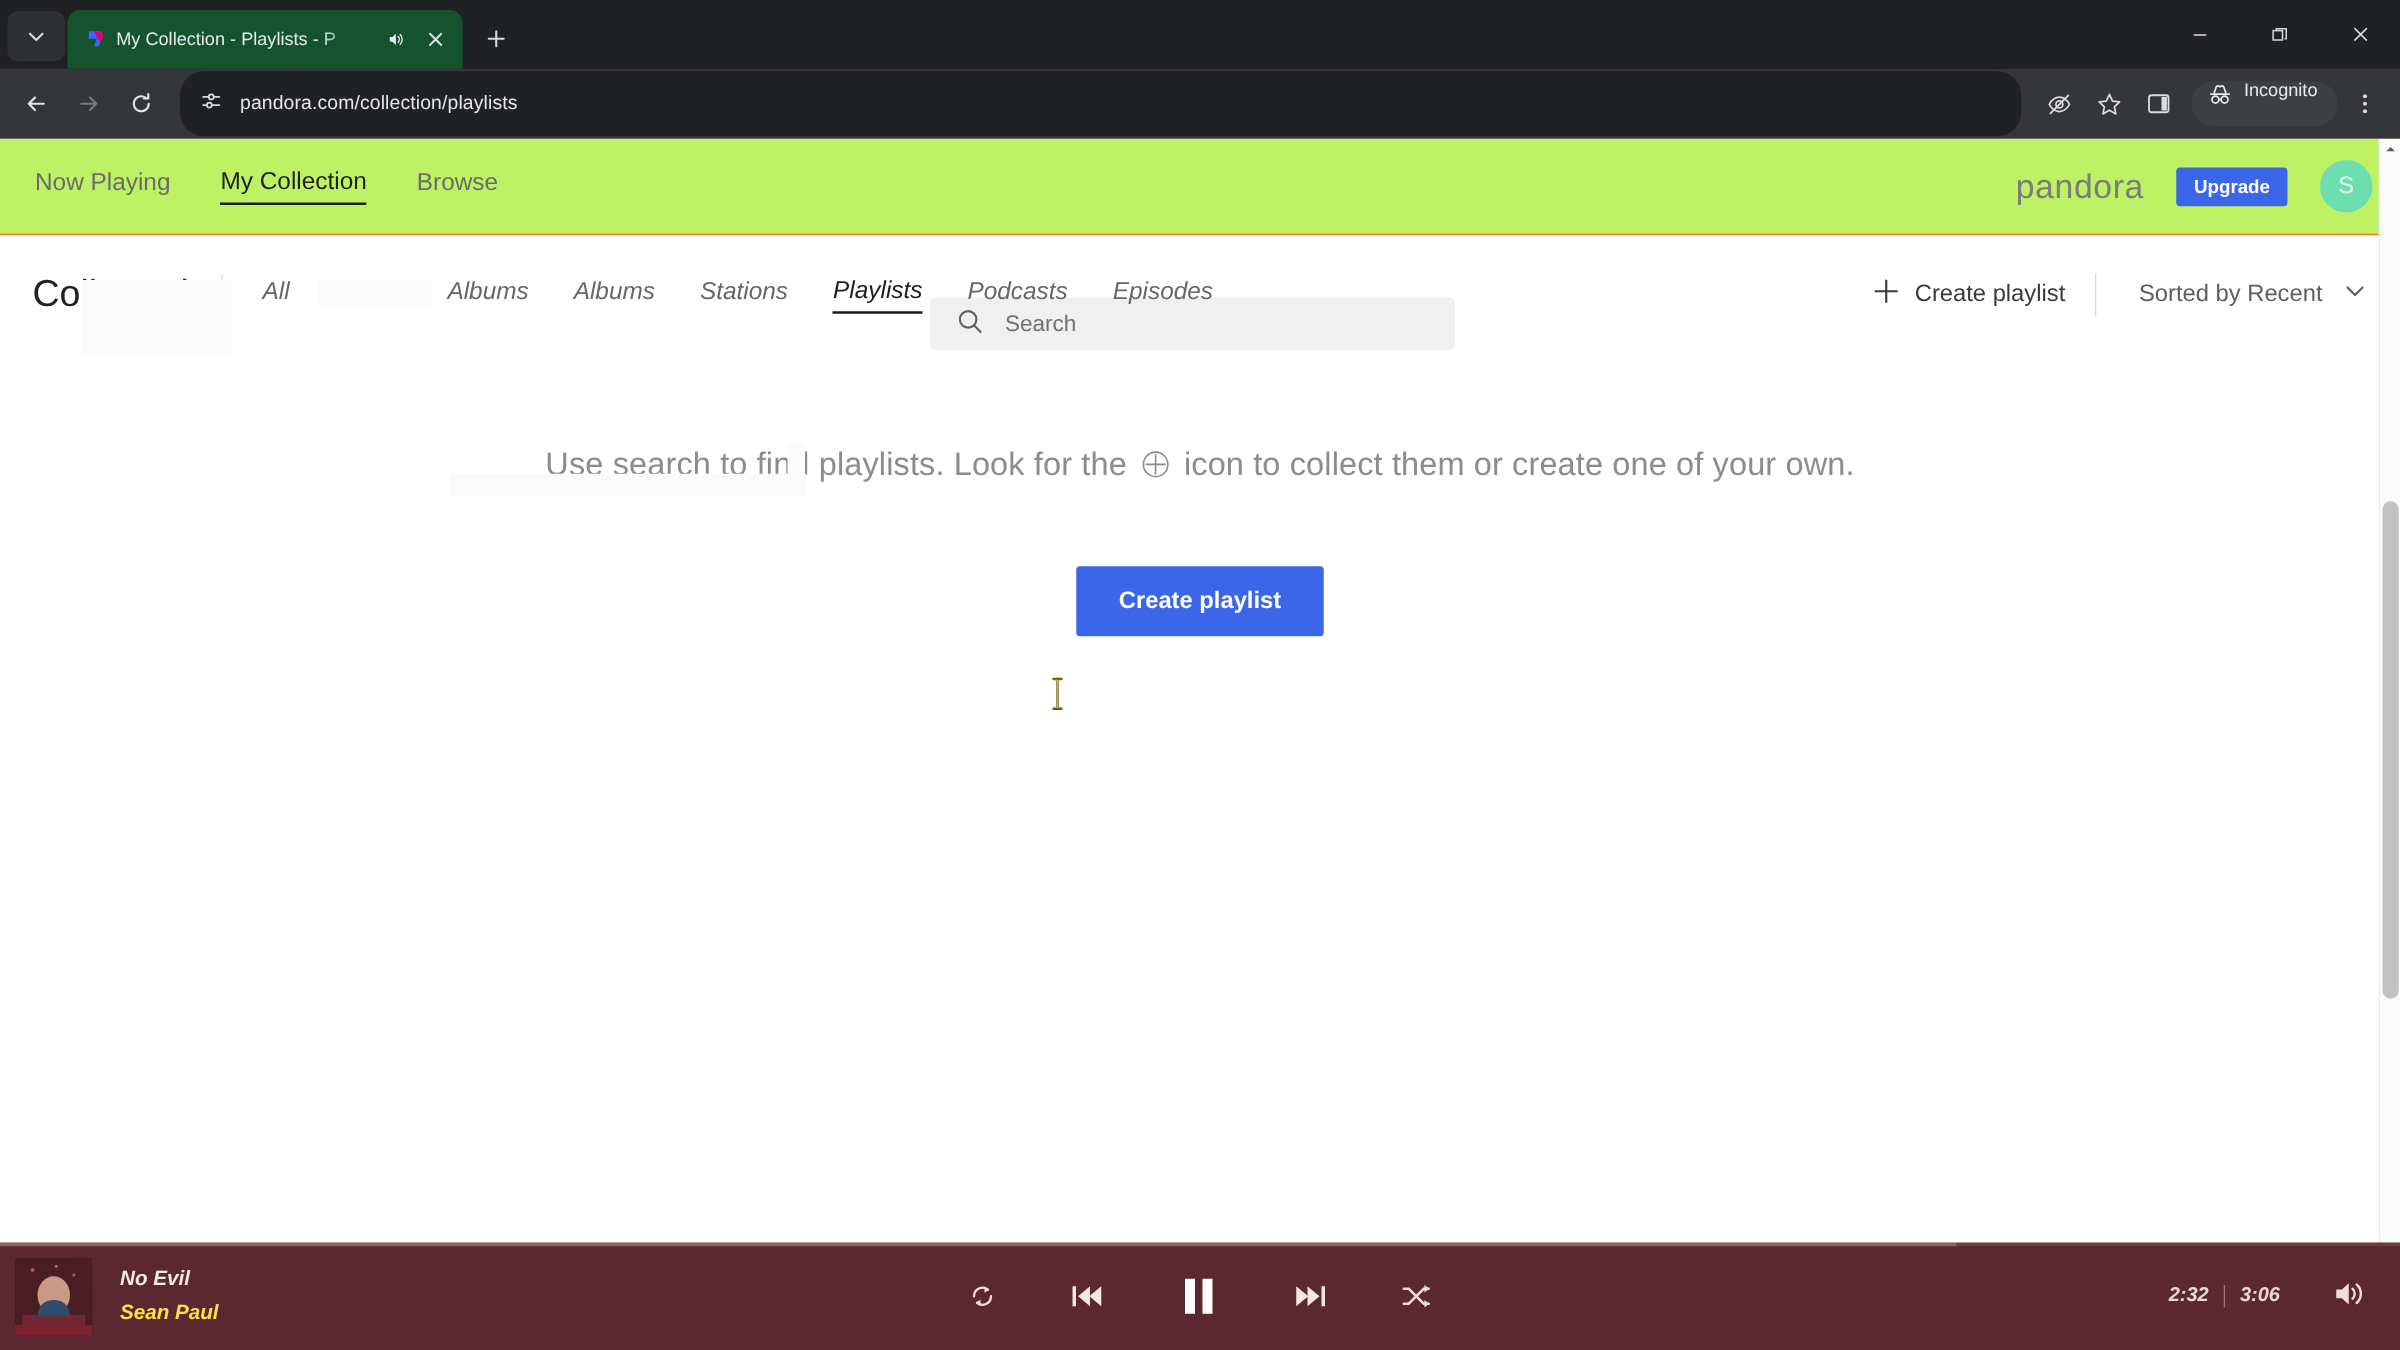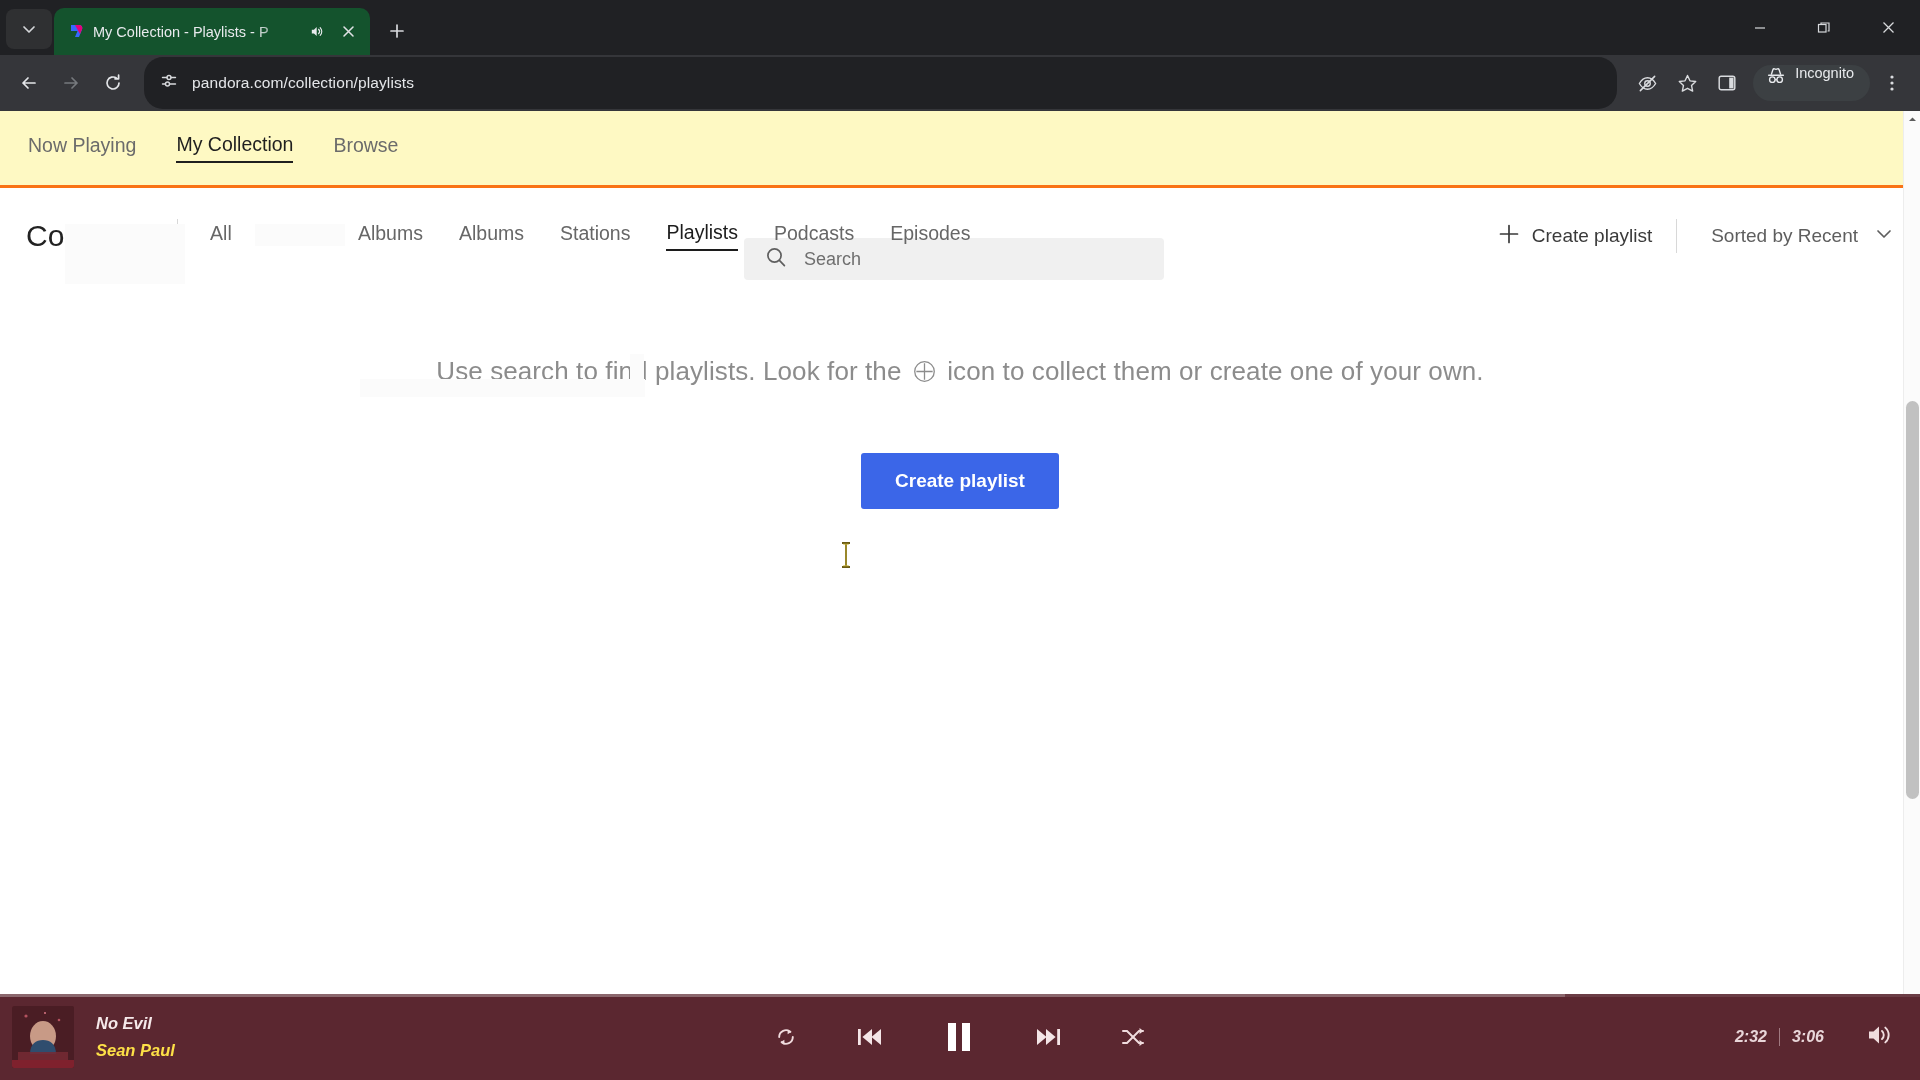--- a/index.html
+++ b/index.html
@@ -66,23 +66,23 @@
     height: 36px; background: #3c4043; border-radius: 18px;
     display: flex; align-items: flex-start; gap: 8px; padding: 0 16px 0 12px; margin-left: 4px;
   }
   .incognito-pill span { color: #e8eaed; font-size: 14.5px; }
 
   
   .viewport { flex: 1 1 auto; position: relative; background: #fff; overflow: hidden; }
 
   
   .pd-header {
-    height: 77px; background: #fef9c3;
+    height: 77px; background: #bef264;
     display: flex; align-items: center; position: relative;
-    border-bottom: 3px solid #f97316;
+    border-bottom: 1px solid #f97316;
   }
   .pd-nav { display: flex; align-items: center; gap: 40px; padding-left: 28px; }
   .pd-nav a {
     font-size: 19.5px; color: #6b6b6b; text-decoration: none;
     padding-bottom: 5px; white-space: nowrap;
   }
   .pd-nav a.active { color: #1f1f1f; border-bottom: 2px solid #1f1f1f; }
 
   .pd-search {
     position: absolute; left: 744px; top: 148px;
@@ -106,21 +106,21 @@
     background: #6ddfae; color: #e9fff6; font-size: 19px;
     display: flex; align-items: center; justify-content: center;
   }
 
   
   .pd-subbar {
     display: flex; align-items: center; padding: 0 26px; height: 96px; position: relative;
   }
   .pd-collected { font-size: 30px; color: #222; padding-right: 26px; }
   .pd-divider { width: 1px; height: 34px; background: #d8d8d8; }
-  .pd-tabs { display: flex; align-items: center; gap: 36px; padding-left: 32px; }
+  .pd-tabs { display: flex; align-items: center; gap: 36px; padding-left: 32px; font-style: italic; }
   .pd-tabs a {
     font-size: 19.5px; color: #676767; text-decoration: none; padding-bottom: 5px; white-space: nowrap;
   }
   .pd-tabs a.active { color: #1c1c1c; border-bottom: 2px solid #1c1c1c; }
   .pd-actions {
     margin-left: auto; display: flex; align-items: center; gap: 24px;
   }
   .pd-create-link {
     display: flex; align-items: center; gap: 12px;
     font-size: 19px; color: #3a3a3a; cursor: pointer;
@@ -335,20 +335,25 @@
       <div class="pd-search">
         <span>
           <svg width="24" height="24" viewBox="0 0 24 24">
             <circle cx="10.5" cy="10.5" r="6.6" fill="none" stroke="#5f5f5f" stroke-width="1.7"></circle>
             <path d="M15.4 15.4 L20.4 20.6" stroke="#5f5f5f" stroke-width="1.7" stroke-linecap="round"></path>
           </svg>
         </span>
         <span class="ph">Search</span>
       </div>
 
+      <div class="pd-right">
+        <span class="pd-logo">pandora</span>
+        <button class="pd-upgrade">Upgrade</button>
+        <div class="pd-avatar">S</div>
+      </div>
     </div>
 
     <div class="pd-subbar">
       <span class="pd-collected">Collected</span>
       <span class="pd-divider"></span>
       <div class="pd-tabs">
         <a href="#">All</a>
         <a href="#">Artists</a>
         <a href="#">Albums</a>
         <a href="#">Albums</a>

